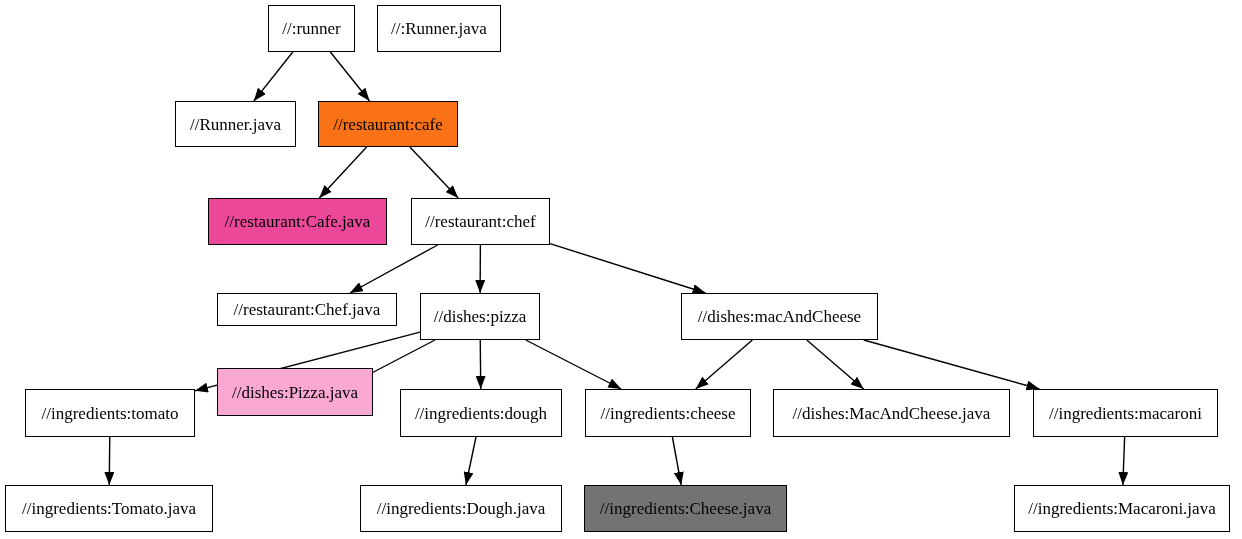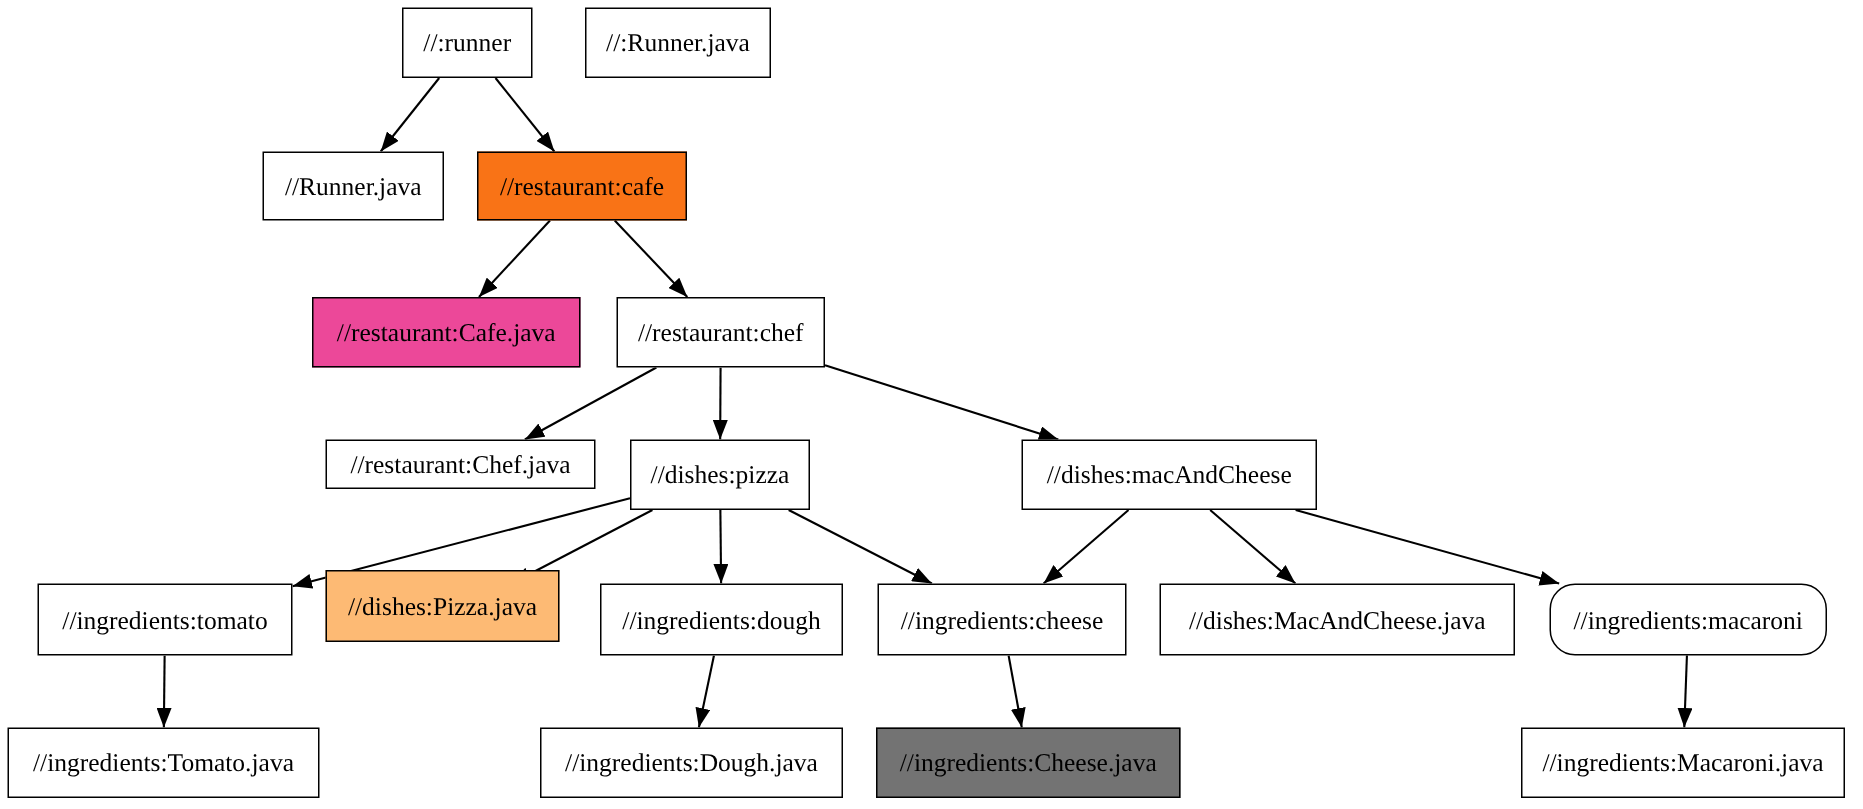--- a/index.html
+++ b/index.html
@@ -62,32 +62,32 @@
         <line x1="806.7746113989638" y1="340" x2="863.6450777202073" y2="389" stroke="#000000" stroke-width="1.4" marker-end="url(#arrowhead)"></line>
         <line x1="863.759067357513" y1="340" x2="1039.4481865284974" y2="389" stroke="#000000" stroke-width="1.4" marker-end="url(#arrowhead)"></line>
         <line x1="109.74869109947645" y1="437" x2="109.24607329842932" y2="485" stroke="#000000" stroke-width="1.4" marker-end="url(#arrowhead)"></line>
         <line x1="475.9738219895288" y1="437" x2="465.9214659685864" y2="485" stroke="#000000" stroke-width="1.4" marker-end="url(#arrowhead)"></line>
         <line x1="672.3979057591623" y1="437" x2="681.1937172774869" y2="485" stroke="#000000" stroke-width="1.4" marker-end="url(#arrowhead)"></line>
         <line x1="1124.6204188481674" y1="437" x2="1122.8612565445026" y2="485" stroke="#000000" stroke-width="1.4" marker-end="url(#arrowhead)"></line>
       </g>
   </svg>
   <div id="nodes">
       <div class="node" style="left: 268px; top: 5px; width: 87px; height: 47px; background: rgb(255, 255, 255); border-color: rgb(0, 0, 0); color: rgb(0, 0, 0);">//:runner</div>
-      <div class="node" style="left: 390px; top: 5px; width: 124px; height: 47px; background: rgb(255, 255, 255); border-color: rgb(0, 0, 0); color: rgb(0, 0, 0);">//:Runner.java</div>
+      <div class="node" style="left: 377px; top: 5px; width: 124px; height: 47px; background: rgb(255, 255, 255); border-color: rgb(0, 0, 0); color: rgb(0, 0, 0);">//:Runner.java</div>
       <div class="node" style="left: 175px; top: 101px; width: 121px; height: 46px; background: rgb(255, 255, 255); border-color: rgb(0, 0, 0); color: rgb(0, 0, 0);">//Runner.java</div>
       <div class="node" style="left: 318px; top: 101px; width: 140px; height: 46px; background: #f97316; border-color: rgb(0, 0, 0); color: rgb(0, 0, 0);">//restaurant:cafe</div>
       <div class="node" style="left: 208px; top: 198px; width: 179px; height: 47px; background: #ec4899; border-color: rgb(0, 0, 0); color: rgb(0, 0, 0);">//restaurant:Cafe.java</div>
       <div class="node" style="left: 411px; top: 198px; width: 139px; height: 47px; background: rgb(255, 255, 255); border-color: rgb(0, 0, 0); color: rgb(0, 0, 0);">//restaurant:chef</div>
       <div class="node" style="left: 217px; top: 293px; width: 180px; height: 33px; background: rgb(255, 255, 255); border-color: rgb(0, 0, 0); color: rgb(0, 0, 0);">//restaurant:Chef.java</div>
       <div class="node" style="left: 420px; top: 293px; width: 120px; height: 47px; background: rgb(255, 255, 255); border-color: rgb(0, 0, 0); color: rgb(0, 0, 0);">//dishes:pizza</div>
       <div class="node" style="left: 681px; top: 293px; width: 197px; height: 47px; background: rgb(255, 255, 255); border-color: rgb(0, 0, 0); color: rgb(0, 0, 0);">//dishes:macAndCheese</div>
       <div class="node" style="left: 25px; top: 389px; width: 170px; height: 48px; background: rgb(255, 255, 255); border-color: rgb(0, 0, 0); color: rgb(0, 0, 0);">//ingredients:tomato</div>
-      <div class="node" style="left: 217px; top: 380px; width: 156px; height: 48px; background: #fdba74; border-color: rgb(0, 0, 0); color: rgb(0, 0, 0);">//dishes:Pizza.java</div>
+      <div class="node" style="left: 217px; top: 368px; width: 156px; height: 48px; background: #f9a8d4; border-color: rgb(0, 0, 0); color: rgb(0, 0, 0);">//dishes:Pizza.java</div>
       <div class="node" style="left: 400px; top: 389px; width: 162px; height: 48px; background: rgb(255, 255, 255); border-color: rgb(0, 0, 0); color: rgb(0, 0, 0);">//ingredients:dough</div>
       <div class="node" style="left: 585px; top: 389px; width: 166px; height: 48px; background: rgb(255, 255, 255); border-color: rgb(0, 0, 0); color: rgb(0, 0, 0);">//ingredients:cheese</div>
       <div class="node" style="left: 773px; top: 389px; width: 237px; height: 48px; background: rgb(255, 255, 255); border-color: rgb(0, 0, 0); color: rgb(0, 0, 0);">//dishes:MacAndCheese.java</div>
-      <div class="node" style="left: 1033px; top: 389px; width: 185px; height: 48px; background: rgb(255, 255, 255); border-color: rgb(0, 0, 0); color: rgb(0, 0, 0); border-radius: 17px;">//ingredients:macaroni</div>
+      <div class="node" style="left: 1033px; top: 389px; width: 185px; height: 48px; background: rgb(255, 255, 255); border-color: rgb(0, 0, 0); color: rgb(0, 0, 0);">//ingredients:macaroni</div>
       <div class="node" style="left: 5px; top: 485px; width: 208px; height: 47px; background: rgb(255, 255, 255); border-color: rgb(0, 0, 0); color: rgb(0, 0, 0);">//ingredients:Tomato.java</div>
       <div class="node" style="left: 360px; top: 485px; width: 202px; height: 47px; background: rgb(255, 255, 255); border-color: rgb(0, 0, 0); color: rgb(0, 0, 0);">//ingredients:Dough.java</div>
       <div class="node" style="left: 584px; top: 485px; width: 203px; height: 47px; background: #737373; border-color: rgb(0, 0, 0); color: rgb(0, 0, 0);">//ingredients:Cheese.java</div>
       <div class="node" style="left: 1014px; top: 485px; width: 216px; height: 47px; background: rgb(255, 255, 255); border-color: rgb(0, 0, 0); color: rgb(0, 0, 0);">//ingredients:Macaroni.java</div>
     </div>
 </div>
 
 </body></html>

